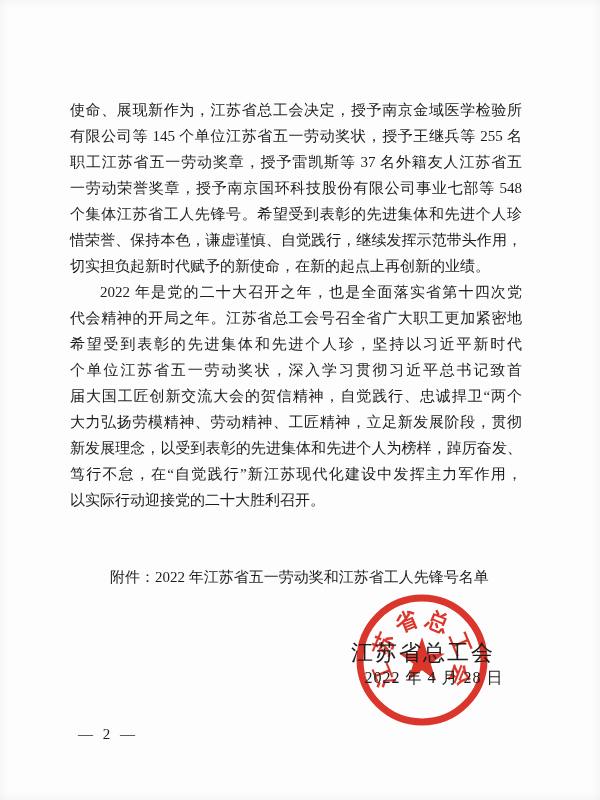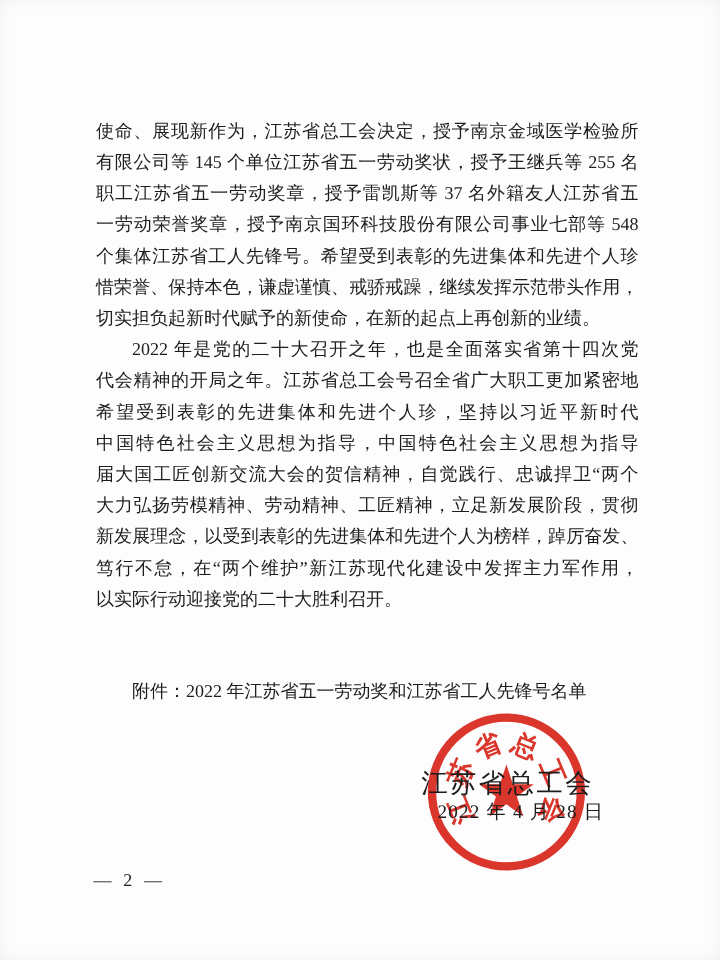--- a/index.html
+++ b/index.html
@@ -11,21 +11,21 @@
     font-family: "Liberation Serif", "DejaVu Serif", serif;
     color: var(--text-color, #1d1d1d);
   }
   .scan-edge {
     position: absolute; inset: 0;
     box-shadow: inset 0 0 12px rgba(0,0,0,0.06);
     pointer-events: none;
   }
   .body-text {
     position: absolute;
-    left: 80px; top: 97px; width: 452px;
+    left: 70px; top: 97px; width: 452px;
     font-size: 15px;
   }
   .line {
     height: 26px; line-height: 26px;
     text-align: justify;
     text-align-last: justify;
     white-space: nowrap;
   }
   .line.last { text-align-last: left; }
   .line.indent { padding-left: 30px; }
@@ -83,30 +83,30 @@
 <body>
 
 <div class="scan-edge"></div>
 
 <div class="body-text">
     <div class="line">使命、展现新作为，江苏省总工会决定，授予南京金域医学检验所</div>
     <div class="line">有限公司等 145 个单位江苏省五一劳动奖状，授予王继兵等 255 名</div>
     <div class="line">职工江苏省五一劳动奖章，授予雷凯斯等 37 名外籍友人江苏省五</div>
     <div class="line">一劳动荣誉奖章，授予南京国环科技股份有限公司事业七部等 548</div>
     <div class="line">个集体江苏省工人先锋号。希望受到表彰的先进集体和先进个人珍</div>
-    <div class="line">惜荣誉、保持本色，谦虚谨慎、戒骄戒躁，继续发挥示范带头作用，</div>
+    <div class="line">惜荣誉、保持本色，谦虚谨慎、自觉践行，继续发挥示范带头作用，</div>
     <div class="line last">切实担负起新时代赋予的新使命，在新的起点上再创新的业绩。</div>
     <div class="line indent">2022 年是党的二十大召开之年，也是全面落实省第十四次党</div>
     <div class="line">代会精神的开局之年。江苏省总工会号召全省广大职工更加紧密地</div>
     <div class="line">希望受到表彰的先进集体和先进个人珍，坚持以习近平新时代</div>
-    <div class="line">中国特色社会主义思想为指导，中国特色社会主义思想为指导</div>
+    <div class="line">个单位江苏省五一劳动奖状，深入学习贯彻习近平总书记致首</div>
     <div class="line">届大国工匠创新交流大会的贺信精神，自觉践行、忠诚捍卫“两个</div>
     <div class="line">大力弘扬劳模精神、劳动精神、工匠精神，立足新发展阶段，贯彻</div>
     <div class="line">新发展理念，以受到表彰的先进集体和先进个人为榜样，踔厉奋发、</div>
-    <div class="line">笃行不怠，在“两个维护”新江苏现代化建设中发挥主力军作用，</div>
+    <div class="line">笃行不怠，在“自觉践行”新江苏现代化建设中发挥主力军作用，</div>
     <div class="line last">以实际行动迎接党的二十大胜利召开。</div>
   </div>
 
 <div class="attachment">附件：2022 年江苏省五一劳动奖和江苏省工人先锋号名单</div>
 
 <div class="seal">
   <svg width="140" height="140" viewBox="0 0 140 140">
     <circle class="seal-ring" cx="70" cy="70" r="62"></circle>
     <g>
         <text transform="rotate(-112 70 70)" x="70" y="36" text-anchor="middle" class="seal-char">江</text>

